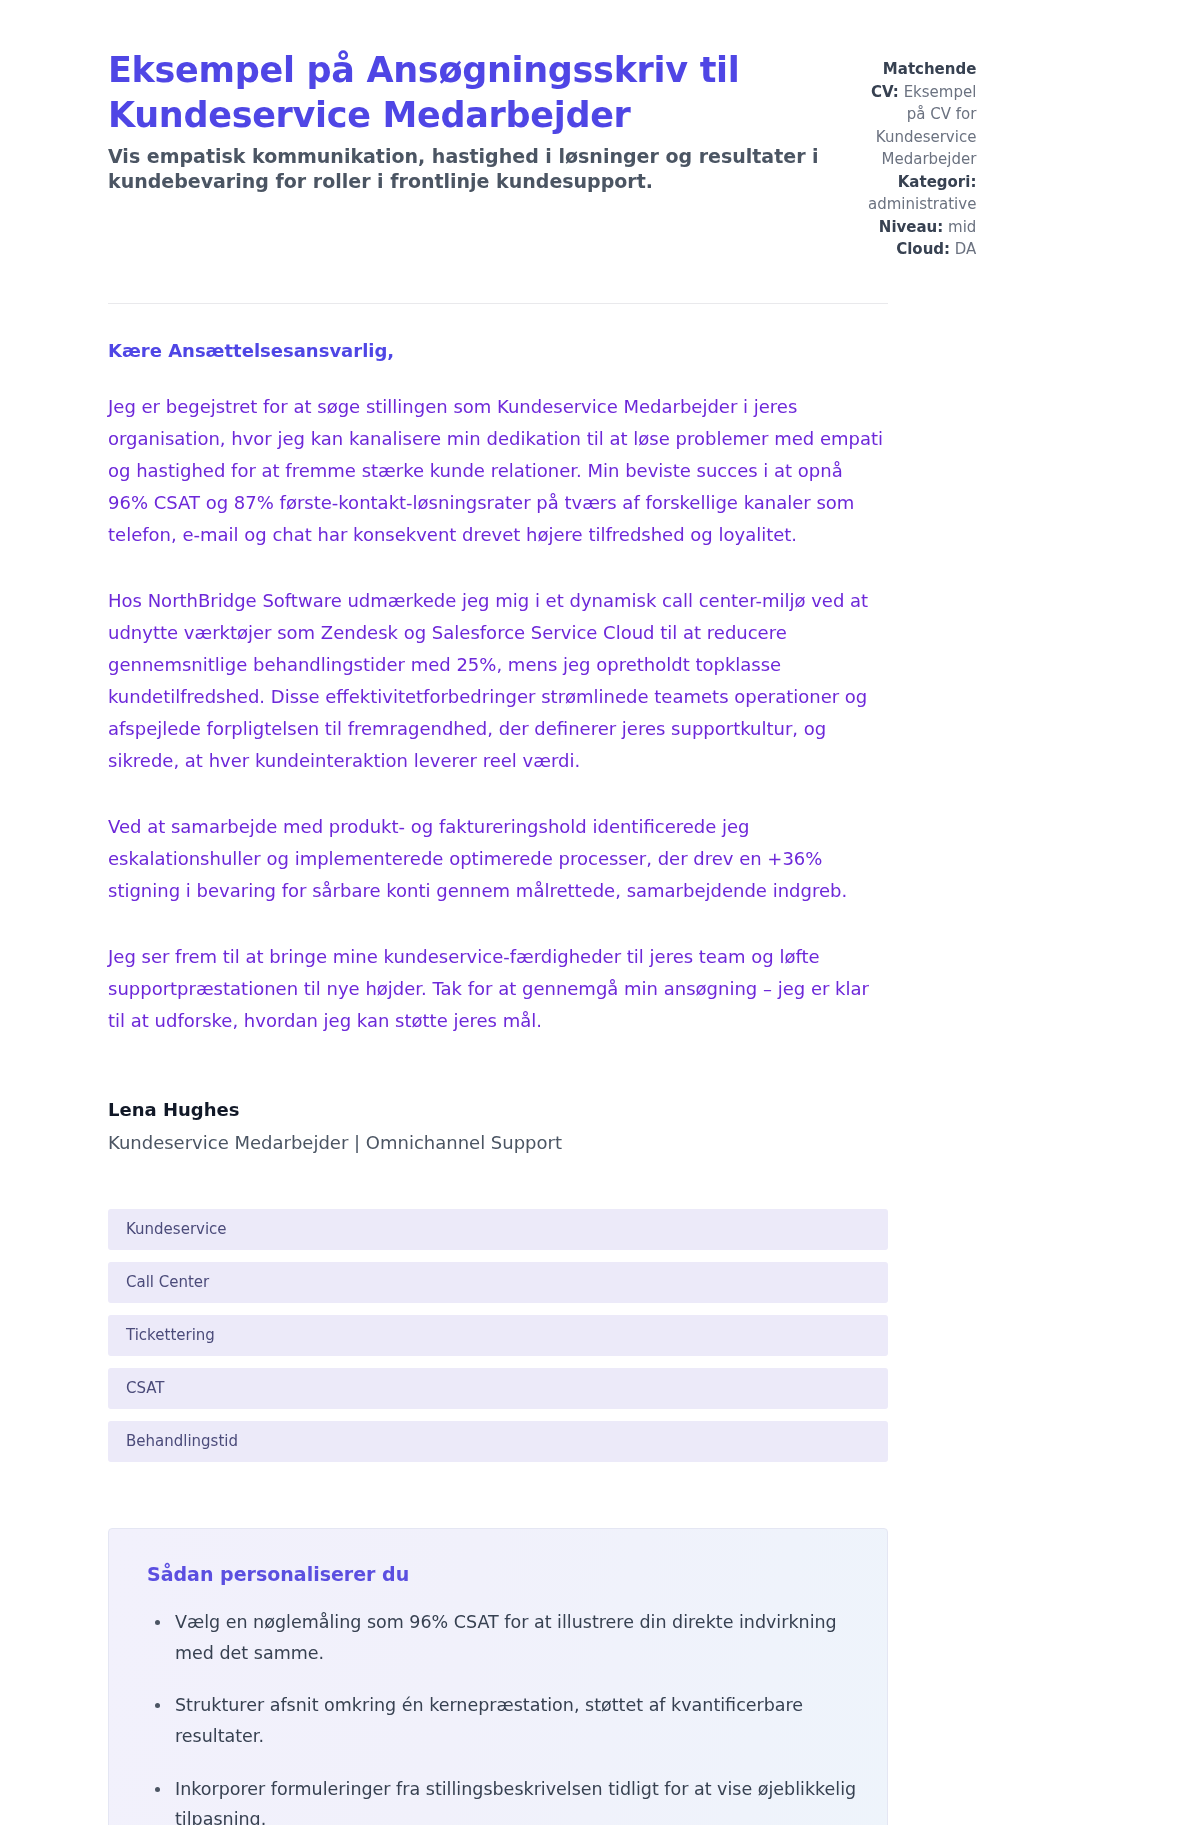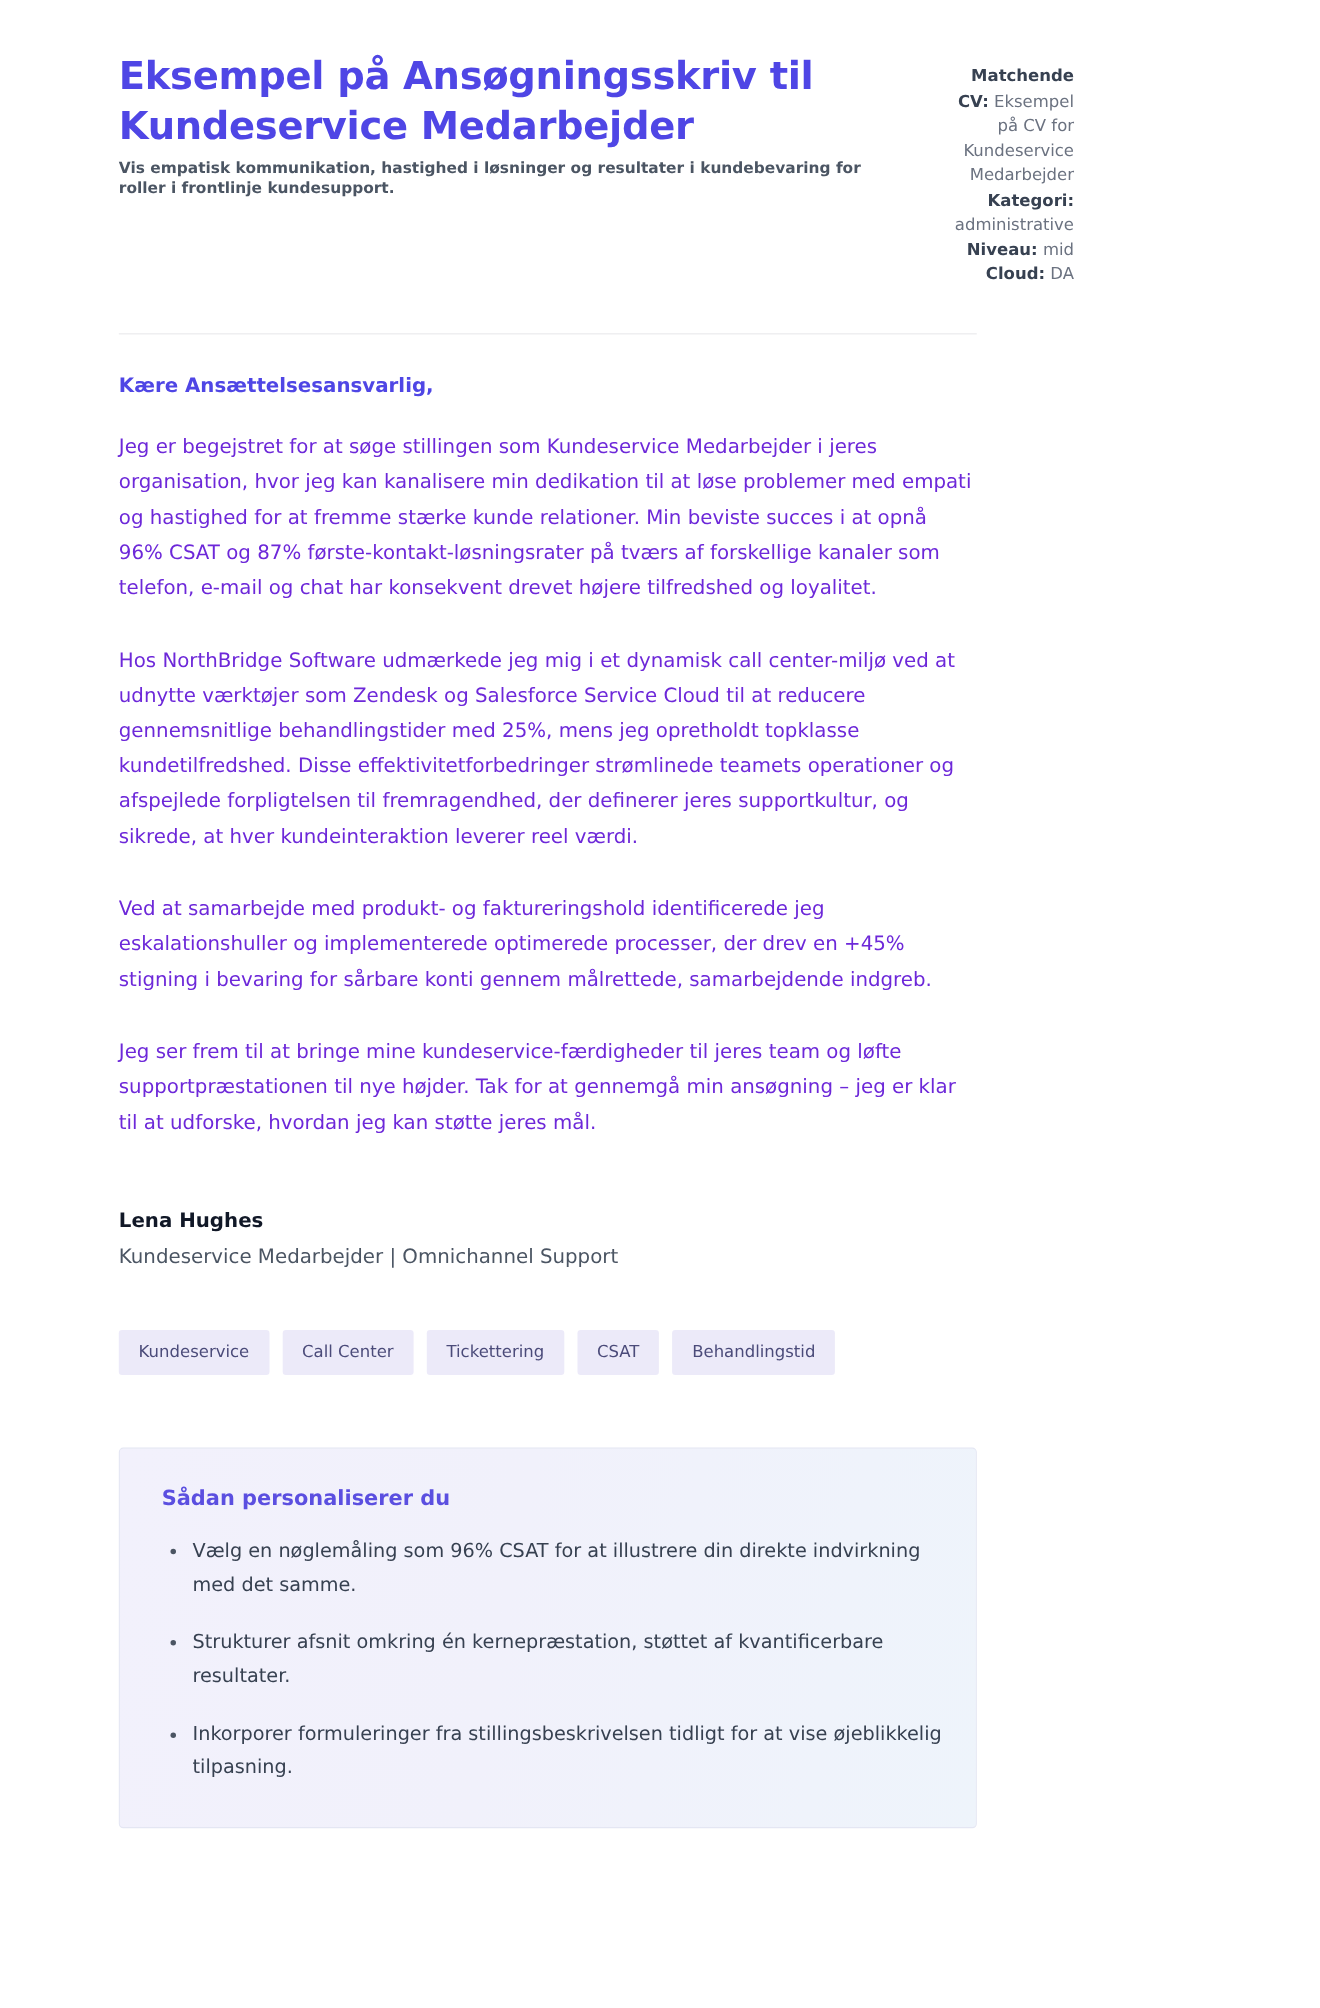--- a/index.html
+++ b/index.html
@@ -33,21 +33,21 @@
   .doc-title {
     margin: 0;
     font-size: 35px;
     line-height: 1.28;
     font-weight: 700;
     letter-spacing: -0.3px;
     color: #4f46e5;
   }
   .doc-subtitle {
     margin: 6px 0 0 0;
-    font-size: 14px;
+    font-size: 19px;
     line-height: 1.33;
     font-weight: 700;
     color: #4b5563;
   }
 
   .meta {
     flex: 1 1 auto;
     text-align: right;
     padding-top: 10px;
     font-size: 15px;
@@ -97,20 +97,21 @@
     font-size: 18px;
     color: #4b5563;
   }
 
   
   .tags {
     display: flex;
     flex-wrap: wrap;
     gap: 12px;
     margin-top: 56px;
+    flex-direction: column;
   }
   .tag {
     background: #eceaf9;
     color: #4b4b7a;
     font-size: 15px;
     line-height: 1;
     padding: 13px 18px;
     border-radius: 3px;
     white-space: nowrap;
   }
@@ -184,21 +185,21 @@
     </aside>
   </header>
 
   <hr class="divider">
 
   <main class="letter">
     <p class="salutation">Kære Ansættelsesansvarlig,</p>
 
     <p class="para">Jeg er begejstret for at søge stillingen som Kundeservice Medarbejder i jeres organisation, hvor jeg kan kanalisere min dedikation til at løse problemer med empati og hastighed for at fremme stærke kunde relationer. Min beviste succes i at opnå 96% CSAT og 87% første-kontakt-løsningsrater på tværs af forskellige kanaler som telefon, e-mail og chat har konsekvent drevet højere tilfredshed og loyalitet.</p>
     <p class="para">Hos NorthBridge Software udmærkede jeg mig i et dynamisk call center-miljø ved at udnytte værktøjer som Zendesk og Salesforce Service Cloud til at reducere gennemsnitlige behandlingstider med 25%, mens jeg opretholdt topklasse kundetilfredshed. Disse effektivitetforbedringer strømlinede teamets operationer og afspejlede forpligtelsen til fremragendhed, der definerer jeres supportkultur, og sikrede, at hver kundeinteraktion leverer reel værdi.</p>
-    <p class="para">Ved at samarbejde med produkt- og faktureringshold identificerede jeg eskalationshuller og implementerede optimerede processer, der drev en +45% stigning i bevaring for sårbare konti gennem målrettede, samarbejdende indgreb.</p>
+    <p class="para">Ved at samarbejde med produkt- og faktureringshold identificerede jeg eskalationshuller og implementerede optimerede processer, der drev en +36% stigning i bevaring for sårbare konti gennem målrettede, samarbejdende indgreb.</p>
     <p class="para">Jeg ser frem til at bringe mine kundeservice-færdigheder til jeres team og løfte supportpræstationen til nye højder. Tak for at gennemgå min ansøgning – jeg er klar til at udforske, hvordan jeg kan støtte jeres mål.</p>
 
     <div class="signature">
       <p class="sig-name">Lena Hughes</p>
       <p class="sig-role">Kundeservice Medarbejder | Omnichannel Support</p>
     </div>
   </main>
 
   <div class="tags">
     <span class="tag">Kundeservice</span>

